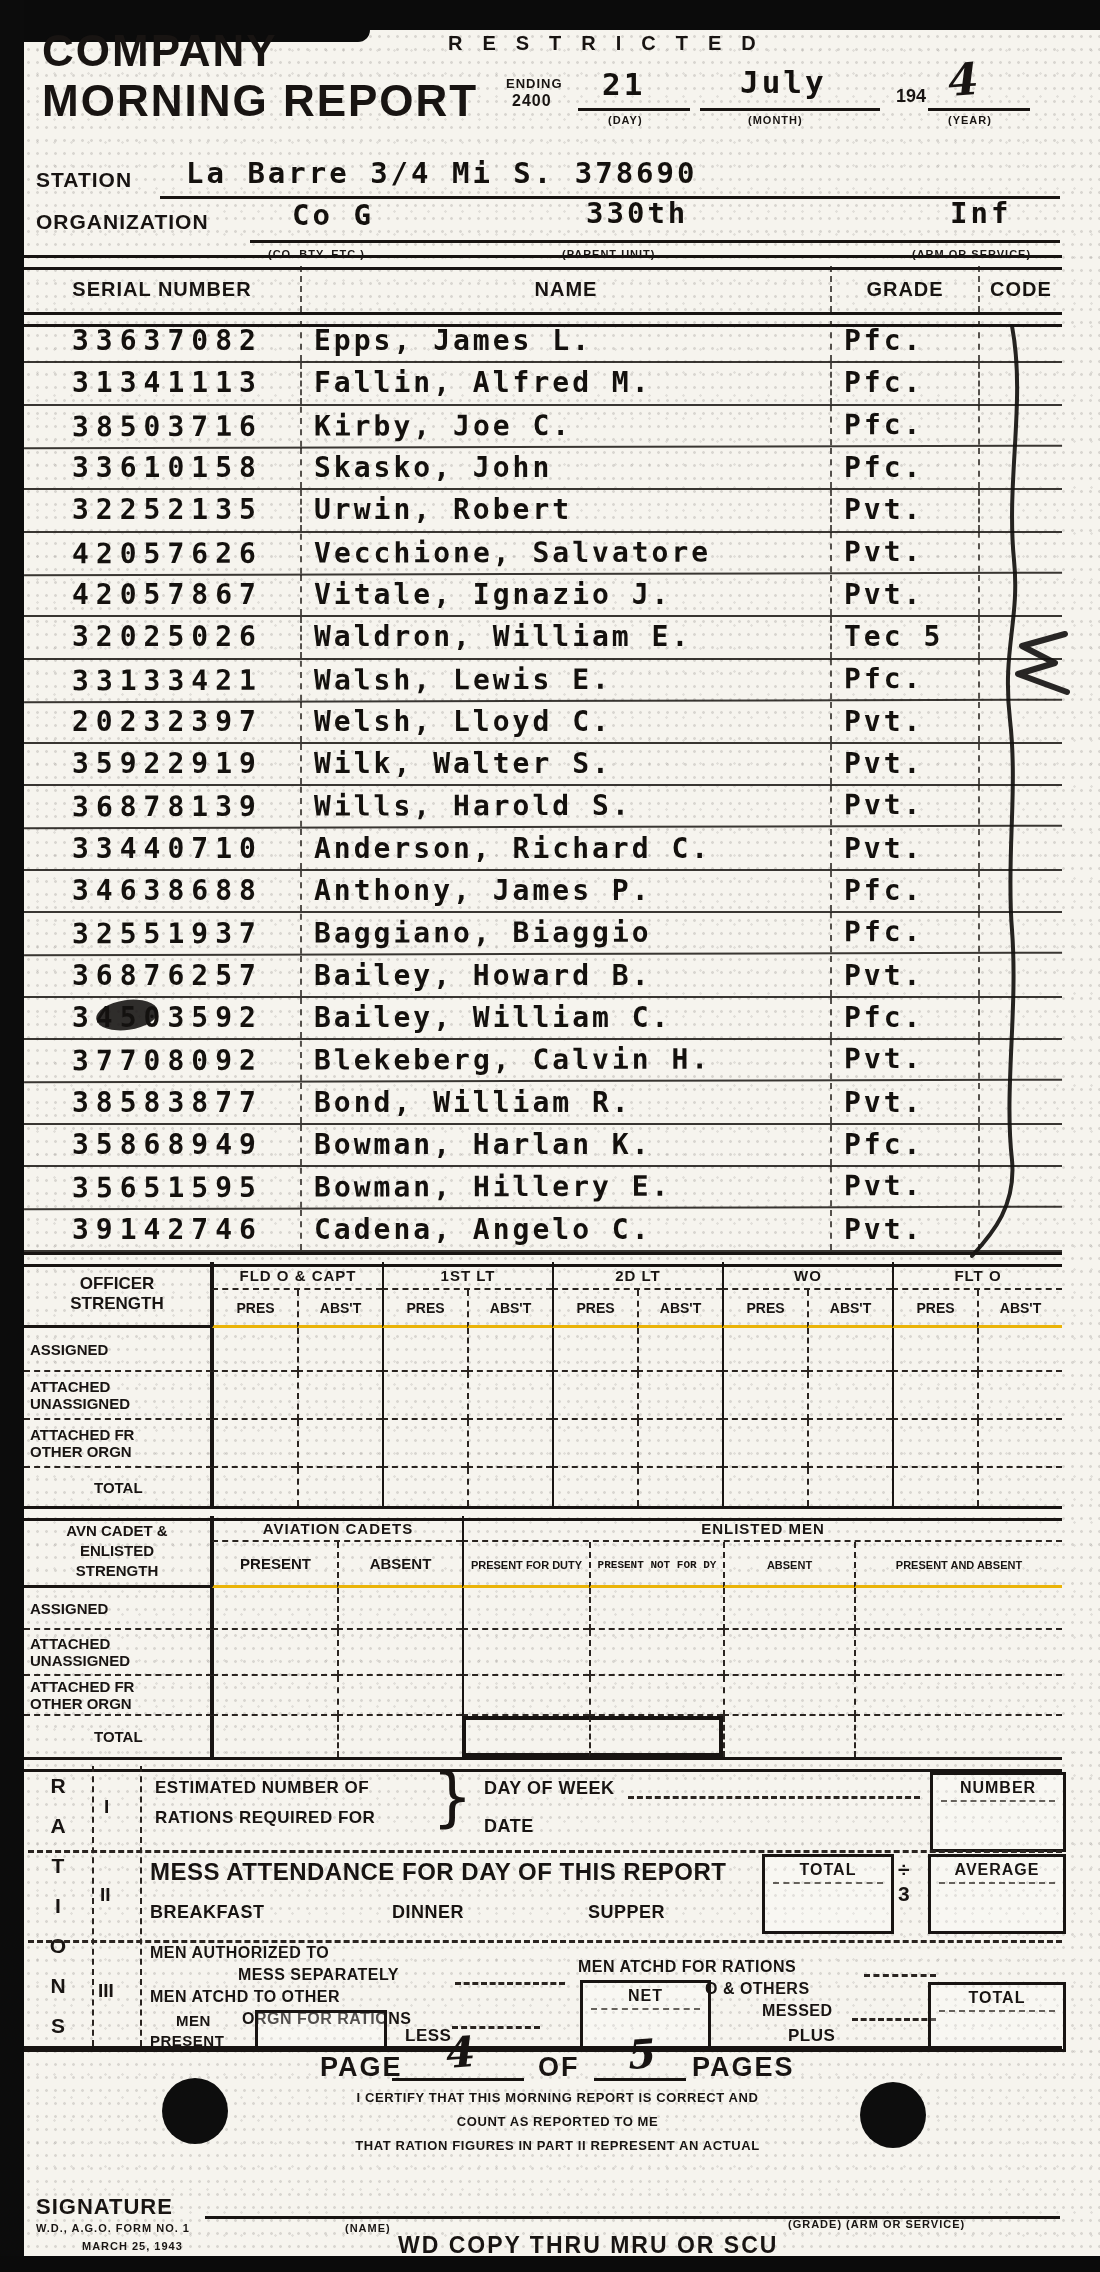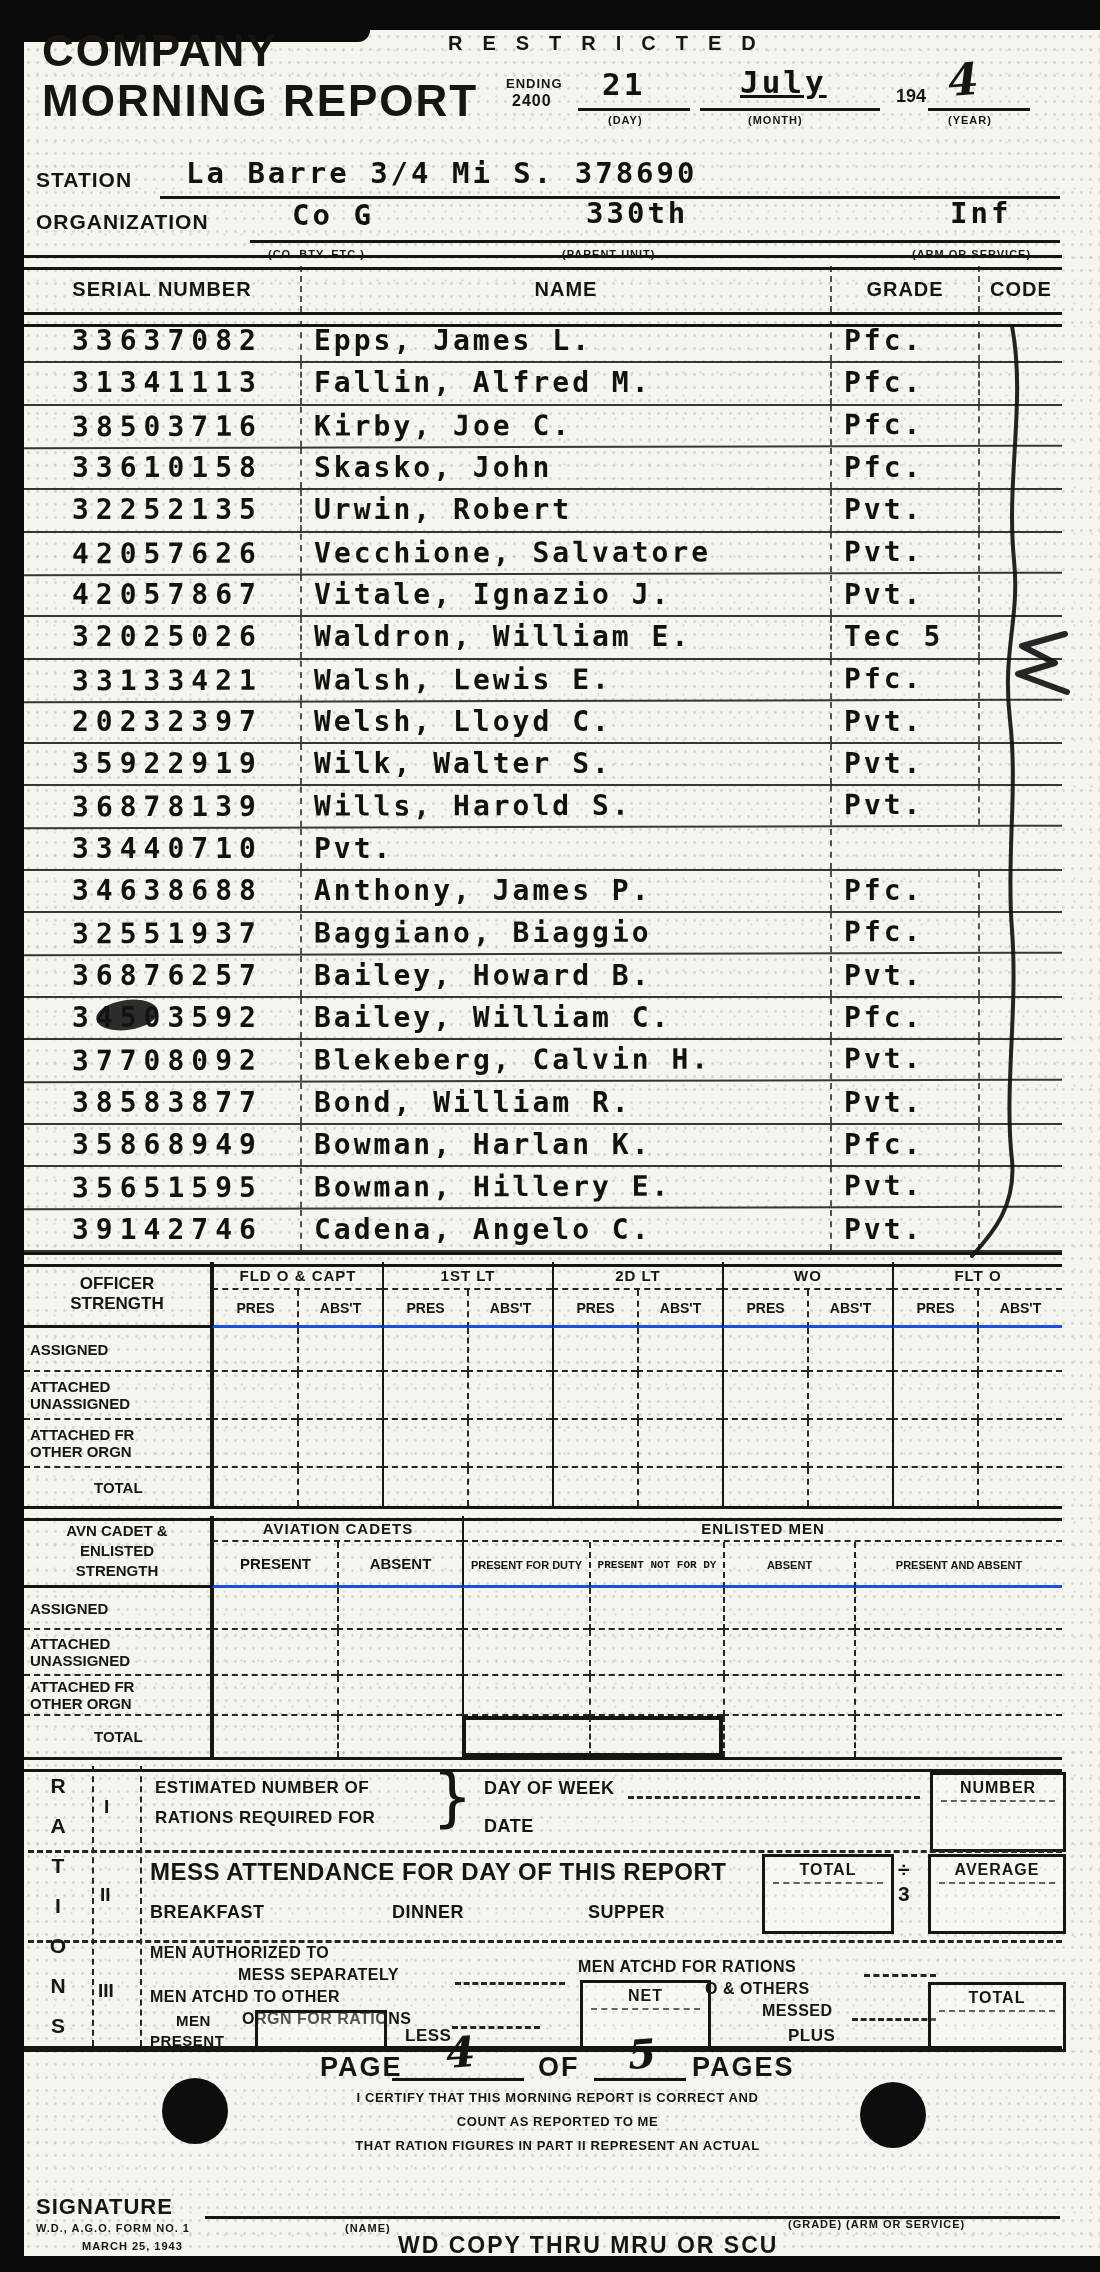--- a/index.html
+++ b/index.html
@@ -37,21 +37,21 @@
   .r-grade{padding-left:12px;}
   .r-row .typed{font-size:28px;line-height:40px;}
 
   
   .stable{position:absolute;left:24px;width:1038px;display:grid;}
   .stable div{box-sizing:border-box;}
   .t-title{grid-column:1;grid-row:1 / span 2;border-right:2px solid #181412;border-bottom:3px solid #181412;
       display:flex;align-items:center;justify-content:center;text-align:center;font-weight:bold;font-size:17px;line-height:20px;padding:0 28px;}
   .g-head{border-left:2px solid #181412;border-bottom:2px dashed #2a2420;display:flex;align-items:center;justify-content:center;
       font-weight:bold;font-size:15px;letter-spacing:1px;}
-  .s-head{border-bottom:3px solid #1d4ed8;display:flex;align-items:center;justify-content:center;text-align:center;
+  .s-head{border-bottom:3px solid #eab308;display:flex;align-items:center;justify-content:center;text-align:center;
       font-weight:bold;font-size:14px;}
   .s-head.sm{font-size:11px;line-height:13px;}
   .bl-s{border-left:2px solid #181412;}
   .bl-d{border-left:2px dashed #2a2420;}
   .row-lab{border-right:2px solid #181412;border-bottom:2px dashed #2a2420;font-weight:bold;font-size:15px;line-height:17px;
       display:flex;align-items:center;padding:2px 52px 2px 6px;}
   .row-lab.tot{padding-left:70px;border-bottom:none;}
   .dcell{border-bottom:2px dashed #2a2420;}
   .dcell.last{border-bottom:none;}
   .hb{border-top:4px solid #181412 !important;border-bottom:4px solid #181412 !important;}
@@ -84,21 +84,21 @@
   <div class="abs b" style="left:448px;top:32px;font-size:20px;letter-spacing:20px;">RESTRICTED</div>
 
   <div class="abs b" style="left:506px;top:76px;font-size:13px;letter-spacing:1px;">ENDING</div>
   <div class="abs b" style="left:512px;top:92px;font-size:16px;letter-spacing:1px;">2400</div>
 
   <div class="abs uline" style="left:578px;top:70px;width:112px;height:38px;"></div>
   <div class="abs typed" style="left:602px;top:66px;font-size:31px;">21</div>
   <div class="abs cap" style="left:608px;top:114px;">(DAY)</div>
 
   <div class="abs uline" style="left:700px;top:70px;width:180px;height:38px;"></div>
-  <div class="abs typed" style="left:740px;top:64px;font-size:31px;text-decoration:underline;">July</div>
+  <div class="abs typed" style="left:740px;top:64px;font-size:31px;">July</div>
   <div class="abs cap" style="left:748px;top:114px;">(MONTH)</div>
 
   <div class="abs b" style="left:896px;top:86px;font-size:18px;">194</div>
   <div class="abs uline" style="left:928px;top:70px;width:102px;height:38px;"></div>
   <div class="abs hand" style="left:948px;top:54px;font-size:44px;">4</div>
   <div class="abs cap" style="left:948px;top:114px;">(YEAR)</div>
 
   <div class="abs b" style="left:36px;top:168px;font-size:21px;letter-spacing:1px;">STATION</div>
   <div class="abs uline" style="left:160px;top:158px;width:900px;height:38px;"></div>
   <div class="abs typed" style="left:186px;top:156px;font-size:29px;">La Barre 3/4 Mi S. 378690</div>
@@ -188,20 +188,21 @@
        <div class="col-d"></div>
      </div>
       <div class="r-row">
        <div class="typed r-serial">36878139</div>
        <div class="typed r-name col-d">Wills, Harold S.</div>
        <div class="typed r-grade col-d">Pvt.</div>
        <div class="col-d"></div>
      </div>
       <div class="r-row">
        <div class="typed r-serial">33440710</div>
+       <div class="typed r-name col-d">Anderson, Richard C.</div>
        <div class="typed r-grade col-d">Pvt.</div>
        <div class="col-d"></div>
      </div>
       <div class="r-row">
        <div class="typed r-serial">34638688</div>
        <div class="typed r-name col-d">Anthony, James P.</div>
        <div class="typed r-grade col-d">Pfc.</div>
        <div class="col-d"></div>
      </div>
       <div class="r-row">

